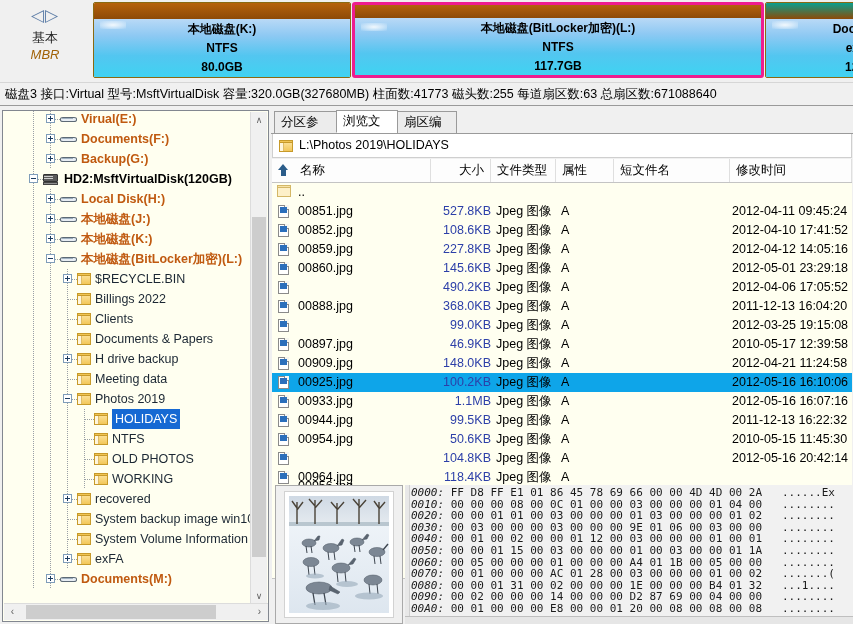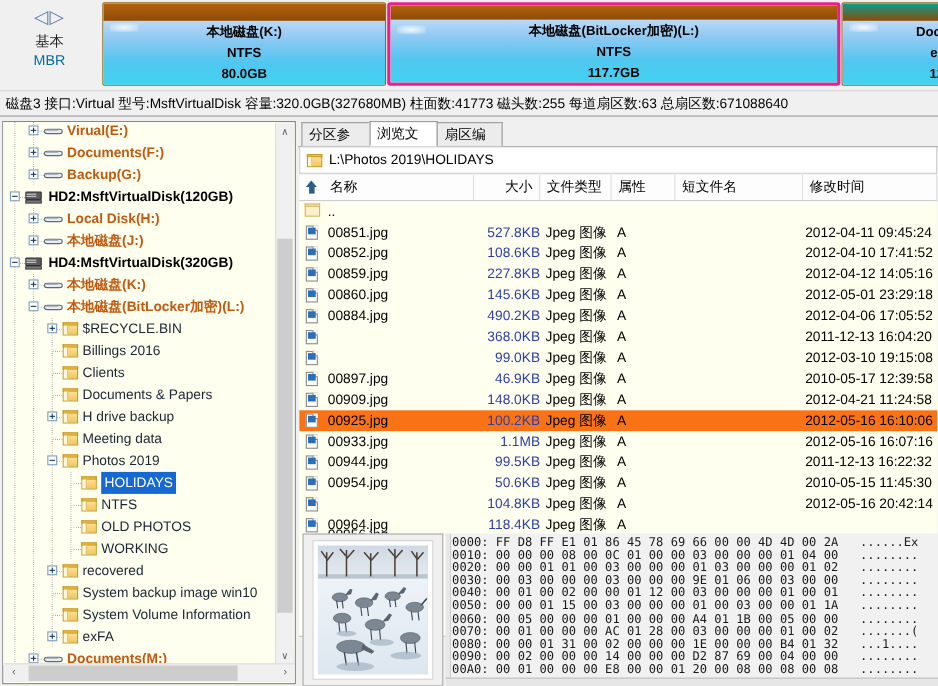--- a/index.html
+++ b/index.html
@@ -8,21 +8,21 @@
     font-family:"Liberation Sans","DejaVu Sans",sans-serif;
     font-size:12px;color:#000;background:#f0f0f0;
   }
   #app{position:relative;width:853px;height:624px;}
 
   
   .diskmap{position:absolute;left:0;top:0;width:853px;height:82px;background:#f0f0f0;}
   .disk-badge{position:absolute;left:0;top:2px;width:90px;height:78px;text-align:center;}
   .disk-arrows{font-size:17px;color:#5f7fa8;letter-spacing:1px;margin-top:6px;line-height:16px;}
   .disk-basic{font-size:13px;margin-top:5px;line-height:17px;color:#222;}
-  .disk-mbr{font-size:13px;line-height:17px;color:#0369a1;}
+  .disk-mbr{font-size:13px;line-height:17px;color:#a16207;font-style:italic;}
 
   .parts{position:absolute;left:93px;top:2px;right:0;height:78px;}
   .part{
     position:absolute;top:0;height:76px;box-sizing:border-box;
     border:1px solid #8a6a12;border-radius:2px;overflow:hidden;
   }
   .part .cap{height:16px;width:100%;}
   .part .body{
     height:59px;width:100%;box-sizing:border-box;
     background:linear-gradient(180deg,#b9d9f6 0%,#8ec9f3 28%,#53c6f0 62%,#3fd3f2 100%);
@@ -43,21 +43,21 @@
     font-size:12.5px;line-height:23px;padding-left:5px;white-space:nowrap;color:#000;
   }
 
   
   .tree-outer{
     position:absolute;left:2px;top:110px;width:267px;height:512px;
     box-sizing:border-box;border:1px solid #828790;background:#fffff0;
   }
   .tree-scroll{position:absolute;left:0;top:0;width:248px;height:494px;overflow:hidden;background:#fffff0;}
   .tree{position:absolute;left:0;top:-2px;width:248px;}
-  .tnode{position:relative;height:20px;line-height:20px;white-space:nowrap;font-size:12.5px;}
+  .tnode{position:relative;height:20px;line-height:20px;white-space:nowrap;font-size:12.5px;margin-left:20px;}
   .vline{position:absolute;width:1px;top:0;height:20px;
     background-image:linear-gradient(180deg,#9aa0a6 50%,transparent 50%);background-size:1px 2px;}
   .hline{position:absolute;height:1px;top:10px;
     background-image:linear-gradient(90deg,#9aa0a6 50%,transparent 50%);background-size:2px 1px;}
   .pm{position:absolute;top:5px;width:9px;height:9px;box-sizing:border-box;
     border:1px solid #7f9db9;background:#fff;cursor:pointer;}
   .pm:before{content:"";position:absolute;left:1px;top:3px;width:5px;height:1px;background:#1b3b5f;}
   .pm.plus:after{content:"";position:absolute;left:3px;top:1px;width:1px;height:5px;background:#1b3b5f;}
   .tlabel{position:absolute;top:0;line-height:20px;}
   .t-drive{color:#c05a10;font-weight:bold;font-size:12.5px;}
@@ -111,21 +111,21 @@
   .lheader .hc{position:absolute;top:0;height:23px;line-height:23px;white-space:nowrap;
     border-right:1px solid #dfdfdf;box-sizing:border-box;padding-left:6px;}
   .lheader .hc.r{text-align:right;padding-right:6px;padding-left:0;}
   .sortarrow{position:absolute;left:6px;top:5px;width:11px;height:13px;}
   .sortarrow:before{content:"";position:absolute;left:0;top:0;border-left:5px solid transparent;
     border-right:5px solid transparent;border-bottom:6px solid #2b5d8a;}
   .sortarrow:after{content:"";position:absolute;left:3px;top:6px;width:5px;height:6px;background:#2b5d8a;}
 
   .rows{position:absolute;left:1px;top:73px;width:580px;height:395px;overflow:hidden;background:#fffff0;}
   .row{position:relative;height:19px;line-height:19px;font-size:12.5px;white-space:nowrap;}
-  .row.sel{background:#f97316;text-decoration:underline;}
+  .row.sel{background:#0ea5e9;text-decoration:underline;}
   .row .c{position:absolute;top:0;line-height:19px;}
   .row .c.r{text-align:right;}
   .sizecol{color:#2c3fa8;}
   .ico-jpg{position:absolute;left:6px;top:3px;width:11px;height:13px;
     background:#fff;border:1px solid #8a8a8a;box-sizing:border-box;}
   .ico-jpg:after{content:"";position:absolute;left:1px;top:1px;width:7px;height:6px;background:#2b6fbb;}
   .ico-jpg .corner{position:absolute;right:-1px;top:-1px;width:4px;height:4px;background:#f6f6ee;border-left:1px solid #8a8a8a;border-bottom:1px solid #8a8a8a;}
   .ico-up{position:absolute;left:5px;top:2px;width:14px;height:12px;}
   .ico-up .tab{position:absolute;left:0;top:0;width:7px;height:3px;background:#f6e2a6;border:1px solid #d4b766;box-sizing:border-box;border-bottom:none;}
   .ico-up .bd{position:absolute;left:0;top:2px;width:14px;height:10px;background:#fdf0c8;border:1px solid #d4b766;box-sizing:border-box;}
@@ -136,21 +136,21 @@
     border-right:5px solid transparent;border-top:5px solid #333;}
   .preview{position:absolute;left:275px;top:485px;width:128px;height:139px;
     box-sizing:border-box;background:#f0f0f0;border:1px solid #a9a9a9;}
   .thumbframe{position:absolute;left:8px;top:5px;width:110px;height:127px;background:#fff;border:1px solid #d2d2d2;box-sizing:border-box;}
   .thumb{position:absolute;left:4px;top:4px;width:100px;height:117px;overflow:hidden;background:#cfd8e2;}
 
   .hex{position:absolute;left:405px;top:485px;width:448px;height:139px;
     background:#f1f1f1;overflow:hidden;
     font-family:"DejaVu Sans Mono","Liberation Mono",monospace;font-size:11px;color:#1a1a1a;}
   .hexline{height:11.6px;line-height:11.6px;white-space:pre;padding-left:6px;}
-  .hexaddr{color:#1a1a1a;}
+  .hexaddr{color:#1a1a1a;font-style:italic;}
   .hexascii{color:#1a1a1a;}
   .hexbar{position:absolute;left:0;bottom:0;width:448px;height:7px;background:#e6e6e6;border-top:1px solid #bfbfbf;}
   .hexleftgut{position:absolute;left:0;top:0;width:4px;height:132px;background:#e8e8e8;border-right:1px solid #cfcfcf;}
 </style>
 </head>
 <body>
 
 <div id="app">
 
   <div class="diskmap">
@@ -257,32 +257,20 @@
             <div class="hline" style="left: 28px; width: 11px;"></div>
             <div class="pm plus" style="left: 23px;"></div>
             <span class="ico-vol" style="left: 37px;">
               <span class="vb"></span>
               <span class="vs"></span>
             </span>
             <span class="tlabel t-drive" style="left: 58px;">本地磁盘(J:)</span>
           </div>
           <div class="tnode">
             <div class="vline" style="left: 10px;"></div>
-            <div class="hline" style="left: 11px; width: 11px;"></div>
-            <div class="pm" style="left: 6px;"></div>
-            <span class="ico-hdd" style="left: 20px;">
-              <span class="b1"></span>
-              <span class="b2"></span>
-              <span class="b3"></span>
-              <span class="b4"></span>
-            </span>
-            <span class="tlabel t-hd" style="left: 41px;">HD4:MsftVirtualDisk(320GB)</span>
-          </div>
-          <div class="tnode">
-            <div class="vline" style="left: 10px;"></div>
             <div class="vline" style="left: 27px;"></div>
             <div class="hline" style="left: 28px; width: 11px;"></div>
             <div class="pm plus" style="left: 23px;"></div>
             <span class="ico-vol" style="left: 37px;">
               <span class="vb"></span>
               <span class="vs"></span>
             </span>
             <span class="tlabel t-drive" style="left: 58px;">本地磁盘(K:)</span>
           </div>
           <div class="tnode">
@@ -312,21 +300,21 @@
           <div class="tnode">
             <div class="vline" style="left: 10px;"></div>
             <div class="vline" style="left: 27px;"></div>
             <div class="vline" style="left: 44px;"></div>
             <div class="hline" style="left: 45px; width: 11px;"></div>
             <span class="ico-fold" style="left: 54px;">
               <span class="tab"></span>
               <span class="bd"></span>
               <span class="lf"></span>
             </span>
-            <span class="tlabel t-folder" style="left: 72px;">Billings 2016</span>
+            <span class="tlabel t-folder" style="left: 72px;">Billings 2022</span>
           </div>
           <div class="tnode">
             <div class="vline" style="left: 10px;"></div>
             <div class="vline" style="left: 27px;"></div>
             <div class="vline" style="left: 44px;"></div>
             <div class="hline" style="left: 45px; width: 11px;"></div>
             <span class="ico-fold" style="left: 54px;">
               <span class="tab"></span>
               <span class="bd"></span>
               <span class="lf"></span>
@@ -592,46 +580,46 @@
           <span class="c r sizecol" style="left: 159px; width: 60px;">145.6KB</span>
           <span class="c" style="left: 224px; width: 62px;">Jpeg 图像</span>
           <span class="c" style="left: 289px; width: 50px;">A</span>
           <span class="c" style="left: 347px; width: 110px;"></span>
           <span class="c" style="left: 460px; width: 120px;">2012-05-01 23:29:18</span>
         </div>
         <div class="row">
           <span class="ico-jpg">
             <span class="corner"></span>
           </span>
-          <span class="c" style="left: 26px; width: 140px;">00884.jpg</span>
           <span class="c r sizecol" style="left: 159px; width: 60px;">490.2KB</span>
           <span class="c" style="left: 224px; width: 62px;">Jpeg 图像</span>
           <span class="c" style="left: 289px; width: 50px;">A</span>
           <span class="c" style="left: 347px; width: 110px;"></span>
           <span class="c" style="left: 460px; width: 120px;">2012-04-06 17:05:52</span>
         </div>
         <div class="row">
           <span class="ico-jpg">
             <span class="corner"></span>
           </span>
+          <span class="c" style="left: 26px; width: 140px;">00888.jpg</span>
           <span class="c r sizecol" style="left: 159px; width: 60px;">368.0KB</span>
           <span class="c" style="left: 224px; width: 62px;">Jpeg 图像</span>
           <span class="c" style="left: 289px; width: 50px;">A</span>
           <span class="c" style="left: 347px; width: 110px;"></span>
           <span class="c" style="left: 460px; width: 120px;">2011-12-13 16:04:20</span>
         </div>
         <div class="row">
           <span class="ico-jpg">
             <span class="corner"></span>
           </span>
           <span class="c r sizecol" style="left: 159px; width: 60px;">99.0KB</span>
           <span class="c" style="left: 224px; width: 62px;">Jpeg 图像</span>
           <span class="c" style="left: 289px; width: 50px;">A</span>
           <span class="c" style="left: 347px; width: 110px;"></span>
-          <span class="c" style="left: 460px; width: 120px;">2012-03-10 19:15:08</span>
+          <span class="c" style="left: 460px; width: 120px;">2012-03-25 19:15:08</span>
         </div>
         <div class="row">
           <span class="ico-jpg">
             <span class="corner"></span>
           </span>
           <span class="c" style="left: 26px; width: 140px;">00897.jpg</span>
           <span class="c r sizecol" style="left: 159px; width: 60px;">46.9KB</span>
           <span class="c" style="left: 224px; width: 62px;">Jpeg 图像</span>
           <span class="c" style="left: 289px; width: 50px;">A</span>
           <span class="c" style="left: 347px; width: 110px;"></span>

